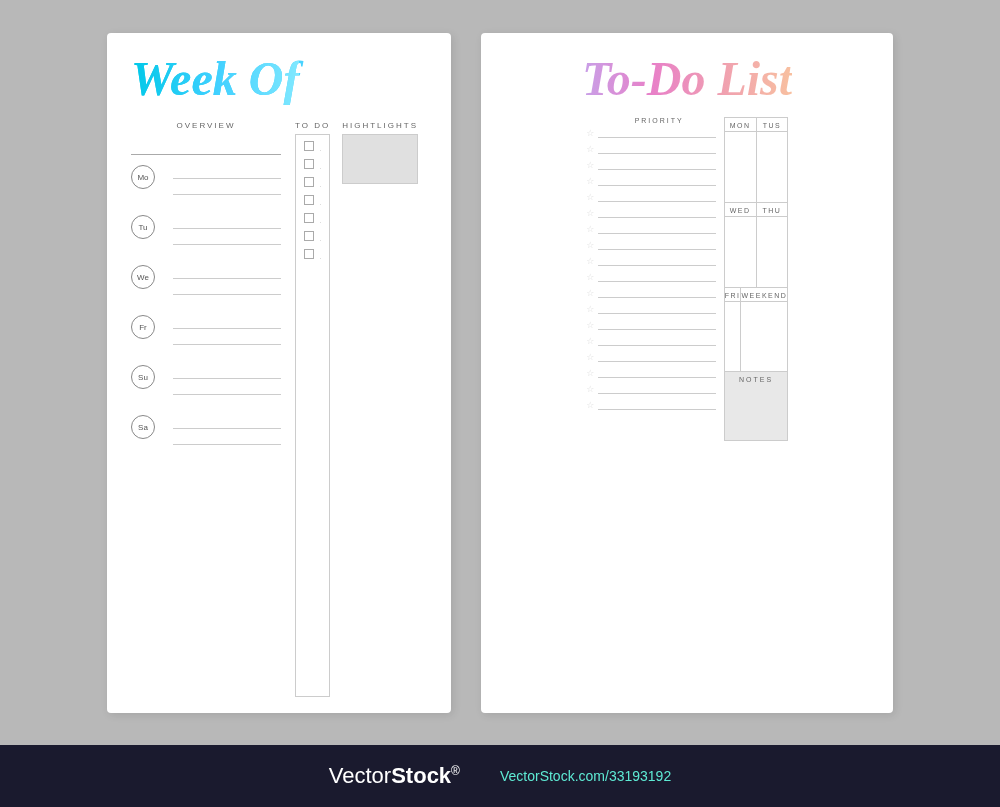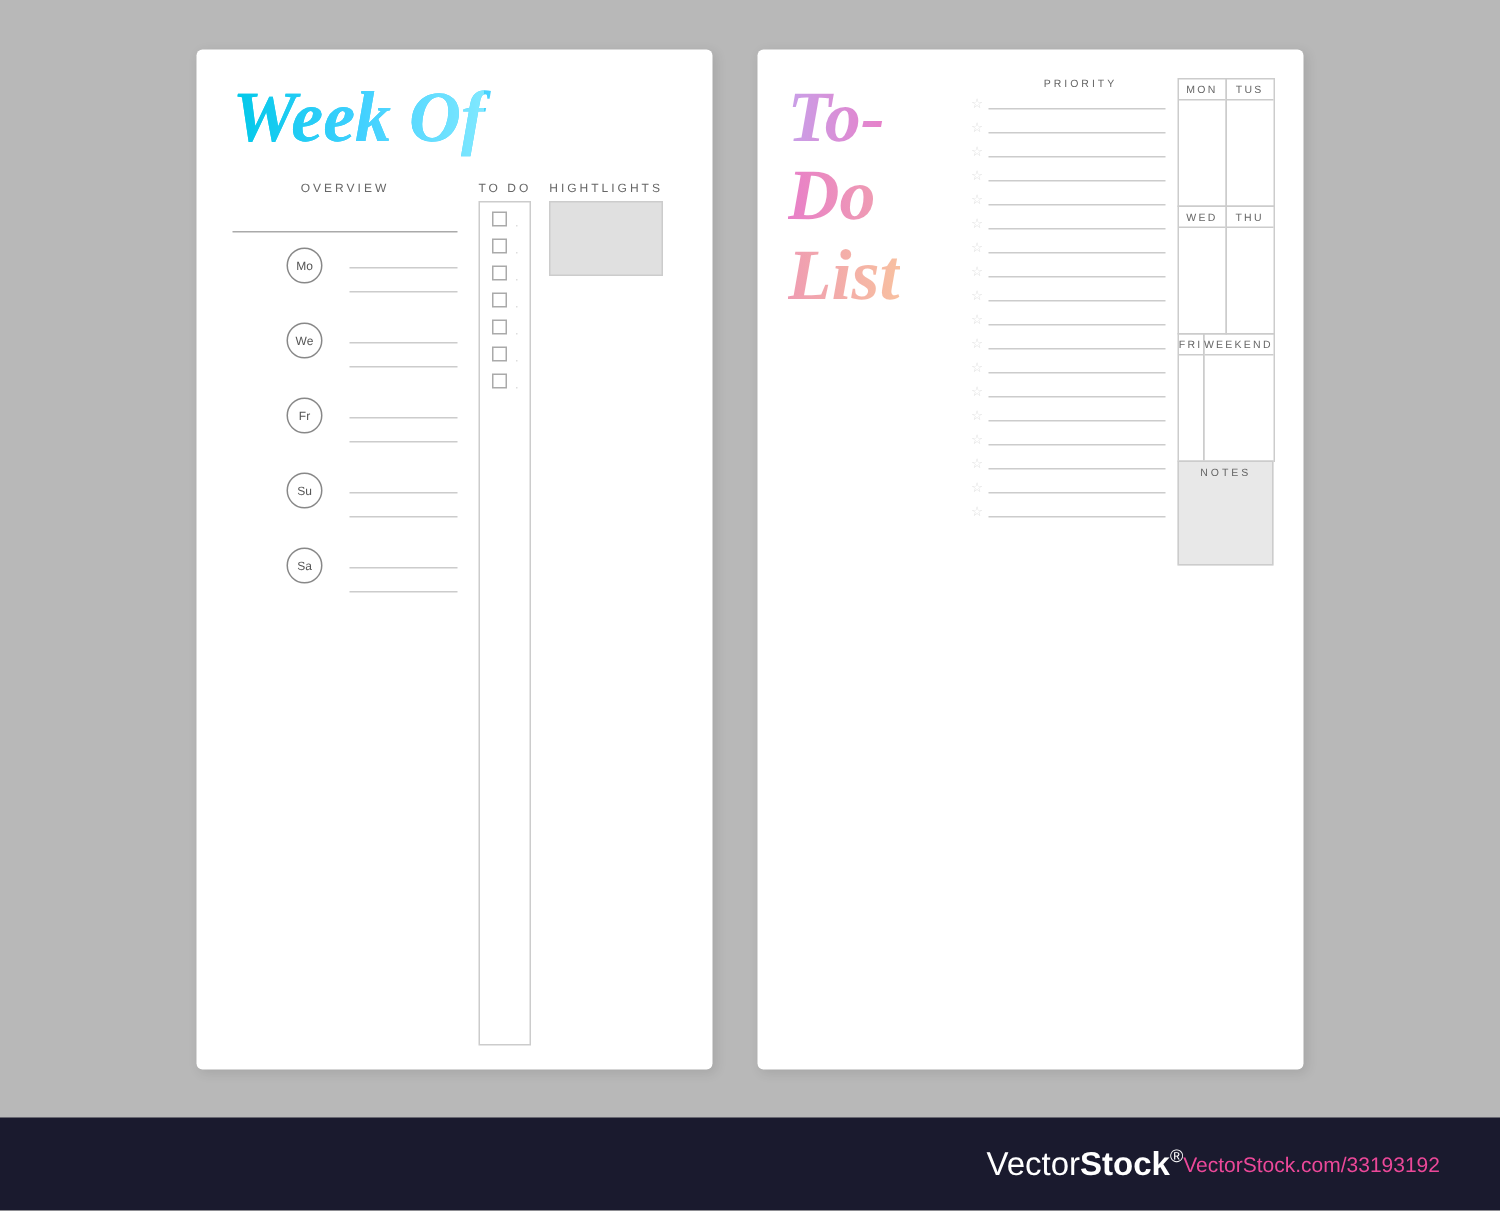--- a/index.html
+++ b/index.html
@@ -73,21 +73,20 @@
       border: none;
       border-top: 1px solid #999;
       margin-bottom: 12px;
     }
 
     .day-item {
       display: flex;
       align-items: flex-start;
       margin-bottom: 14px;
       gap: 18px;
-      margin-left: 36px;
     }
 
     .day-circle {
       width: 24px;
       height: 24px;
       border-radius: 50%;
       border: 1px solid #888;
       display: flex;
       align-items: center;
       justify-content: center;
@@ -163,27 +162,28 @@
 
     .highlights-box {
       background: #e0e0e0;
       min-height: 50px;
       border: 1px solid #ccc;
     }
 
     
     .todo-planner {
       background: #fff;
-      width: 364px;
+      width: 412px;
       height: 680px;
       border-radius: 4px;
       padding: 20px 20px 16px 20px;
       display: flex;
-      flex-direction: row;
+      flex-direction: column;
       box-shadow: 2px 2px 8px rgba(0,0,0,0.1);
+      align-items: center;
     }
 
     .todo-title {
       font-size: 48px;
       font-weight: bold;
       font-style: italic;
       font-family: 'Georgia', serif;
       margin-bottom: 12px;
       line-height: 1.1;
     }
@@ -283,37 +283,38 @@
       min-height: 55px;
     }
 
     
     .footer {
       width: 1000px;
       height: 62px;
       background-color: #1a1a2e;
       display: flex;
       align-items: center;
-      justify-content: flex-end;
-      padding: 0 40px;
+      justify-content: center;
+      padding: 0 20px;
+      gap: 40px;
     }
 
     .footer-logo {
       color: #fff;
       font-size: 22px;
       font-weight: bold;
       font-family: Arial, sans-serif;
     }
 
     .footer-logo span {
       font-weight: 300;
     }
 
     .footer-url {
-      color: #ec4899;
+      color: #5eead4;
       font-size: 14px;
     }
 
     .divider-line {
       border: none;
       border-top: 1px solid #aaa;
       margin: 2px 0 8px 0;
     }
   </style>
 </head>
@@ -327,20 +328,27 @@
     </div>
 
     <div class="week-body">
 
       <div class="overview-col">
         <div class="overview-label">OVERVIEW</div>
         <hr class="divider-line overview-divider">
 
         <div class="day-item">
           <div class="day-circle">Mo</div>
+          <div class="day-lines">
+            <div class="day-line"></div>
+            <div class="day-line"></div>
+          </div>
+        </div>
+        <div class="day-item">
+          <div class="day-circle">Tu</div>
           <div class="day-lines">
             <div class="day-line"></div>
             <div class="day-line"></div>
           </div>
         </div>
         <div class="day-item">
           <div class="day-circle">We</div>
           <div class="day-lines">
             <div class="day-line"></div>
             <div class="day-line"></div>

